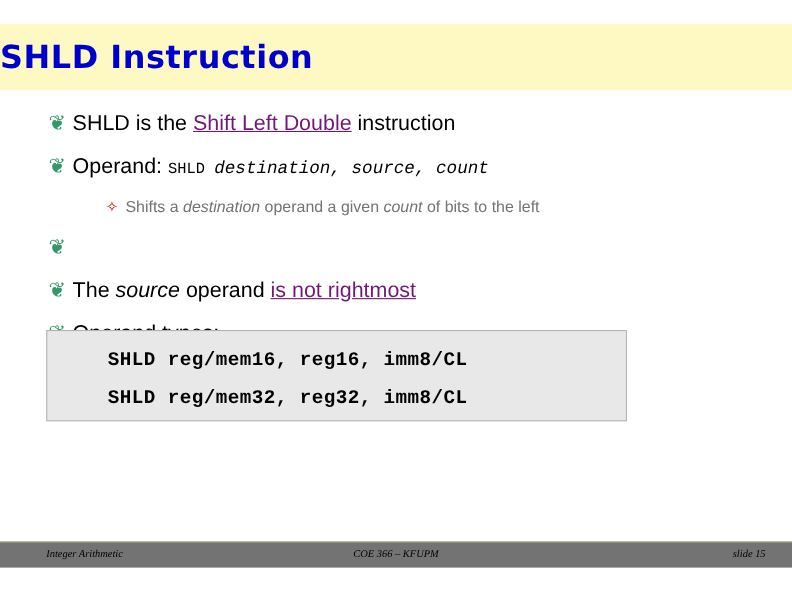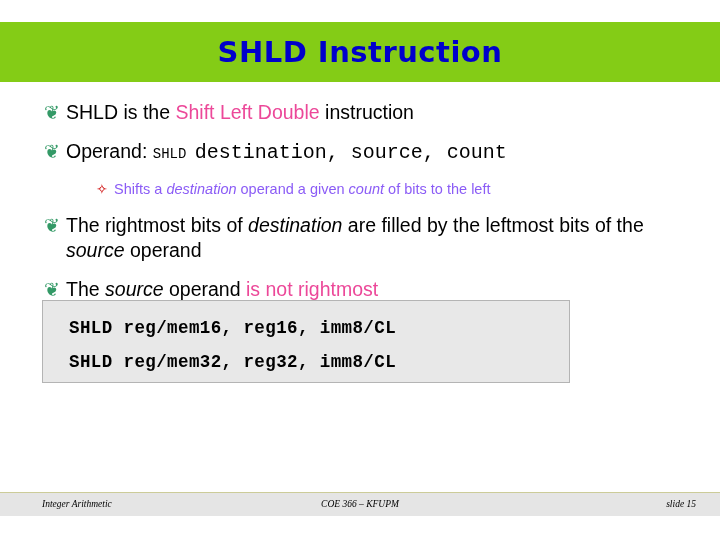--- a/index.html
+++ b/index.html
@@ -20,24 +20,24 @@
     background: #ffffff;
     box-sizing: border-box;
   }
   
   .title-bar {
     position: absolute;
     left: 0;
     top: 22px;
     width: 720px;
     height: 60px;
-    background: #84cc16;
+    background: #fef9c3;
     display: flex;
     align-items: center;
-    justify-content: center;
+    justify-content: flex-start;
   }
   .title-text {
     font-family: "DejaVu Sans", sans-serif;
     font-size: 29px;
     font-weight: bold;
     color: #0000cc;
     letter-spacing: 0.5px;
   }
   
   .body {
@@ -79,61 +79,63 @@
     color: #cc0000;
     font-size: 14px;
     line-height: 20px;
     width: 18px;
     flex: 0 0 18px;
     font-family: "DejaVu Sans", sans-serif;
   }
   .lvl2 .text {
     font-size: 14.5px;
     line-height: 20px;
-    color: #8b5cf6;
-  }
-  .red { color: #ec4899; }
+    color: #737373;
+  }
+  .red { color: #701a75; text-decoration: underline; }
   .ital { font-style: italic; }
   .mono {
     font-family: "Liberation Mono", monospace;
     font-size: 14px;
   }
   .mono-ital {
     font-family: "Liberation Mono", monospace;
-    font-size: 20px;
+    font-style: italic;
+    font-size: 16px;
   }
   
   .code-box {
     position: absolute;
     left: 42px;
     top: 300px;
     width: 528px;
     height: 83px;
     background: #e8e8e8;
     border: 1px solid #b4b4b4;
     box-sizing: border-box;
     padding: 14px 0 0 26px;
   }
   .code-line {
     font-family: "Liberation Mono", monospace;
     font-size: 17.5px;
     font-weight: bold;
     color: #000000;
     line-height: 26px;
     letter-spacing: 0.4px;
+    margin-left: 29px;
   }
   .code-line + .code-line { margin-top: 8px; }
   
   .footer {
     position: absolute;
     left: 0;
     top: 492px;
     width: 720px;
     height: 24px;
-    background: #e5e5e5;
+    background: #737373;
     border-top: 1px solid #cccc99;
     box-sizing: border-box;
   }
   .footer-inner {
     position: relative;
     width: 720px;
     height: 24px;
     font-family: "Liberation Serif", serif;
     font-style: italic;
     font-size: 9.5px;
@@ -178,21 +180,20 @@
       <span class="text"><span>Operand: </span><span class="mono">SHLD </span><span class="mono-ital">destination, source, count</span></span>
     </div>
 
     <div class="bullet lvl2">
       <span class="marker">✧</span>
       <span class="text"><span>Shifts a </span><span class="ital">destination</span><span> operand a given </span><span class="ital">count</span><span> of bits to the left</span></span>
     </div>
 
     <div class="bullet lvl1">
       <span class="marker">❦</span>
-      <span class="text"><span>The rightmost bits of </span><span class="ital">destination</span><span> are filled by the leftmost bits of the </span><span class="ital">source</span><span> operand</span></span>
     </div>
 
     <div class="bullet lvl1">
       <span class="marker">❦</span>
       <span class="text"><span>The </span><span class="ital">source</span><span> operand </span><span class="red">is not rightmost</span></span>
     </div>
 
     <div class="bullet lvl1">
       <span class="marker">❦</span>
       <span class="text">Operand types:</span>

